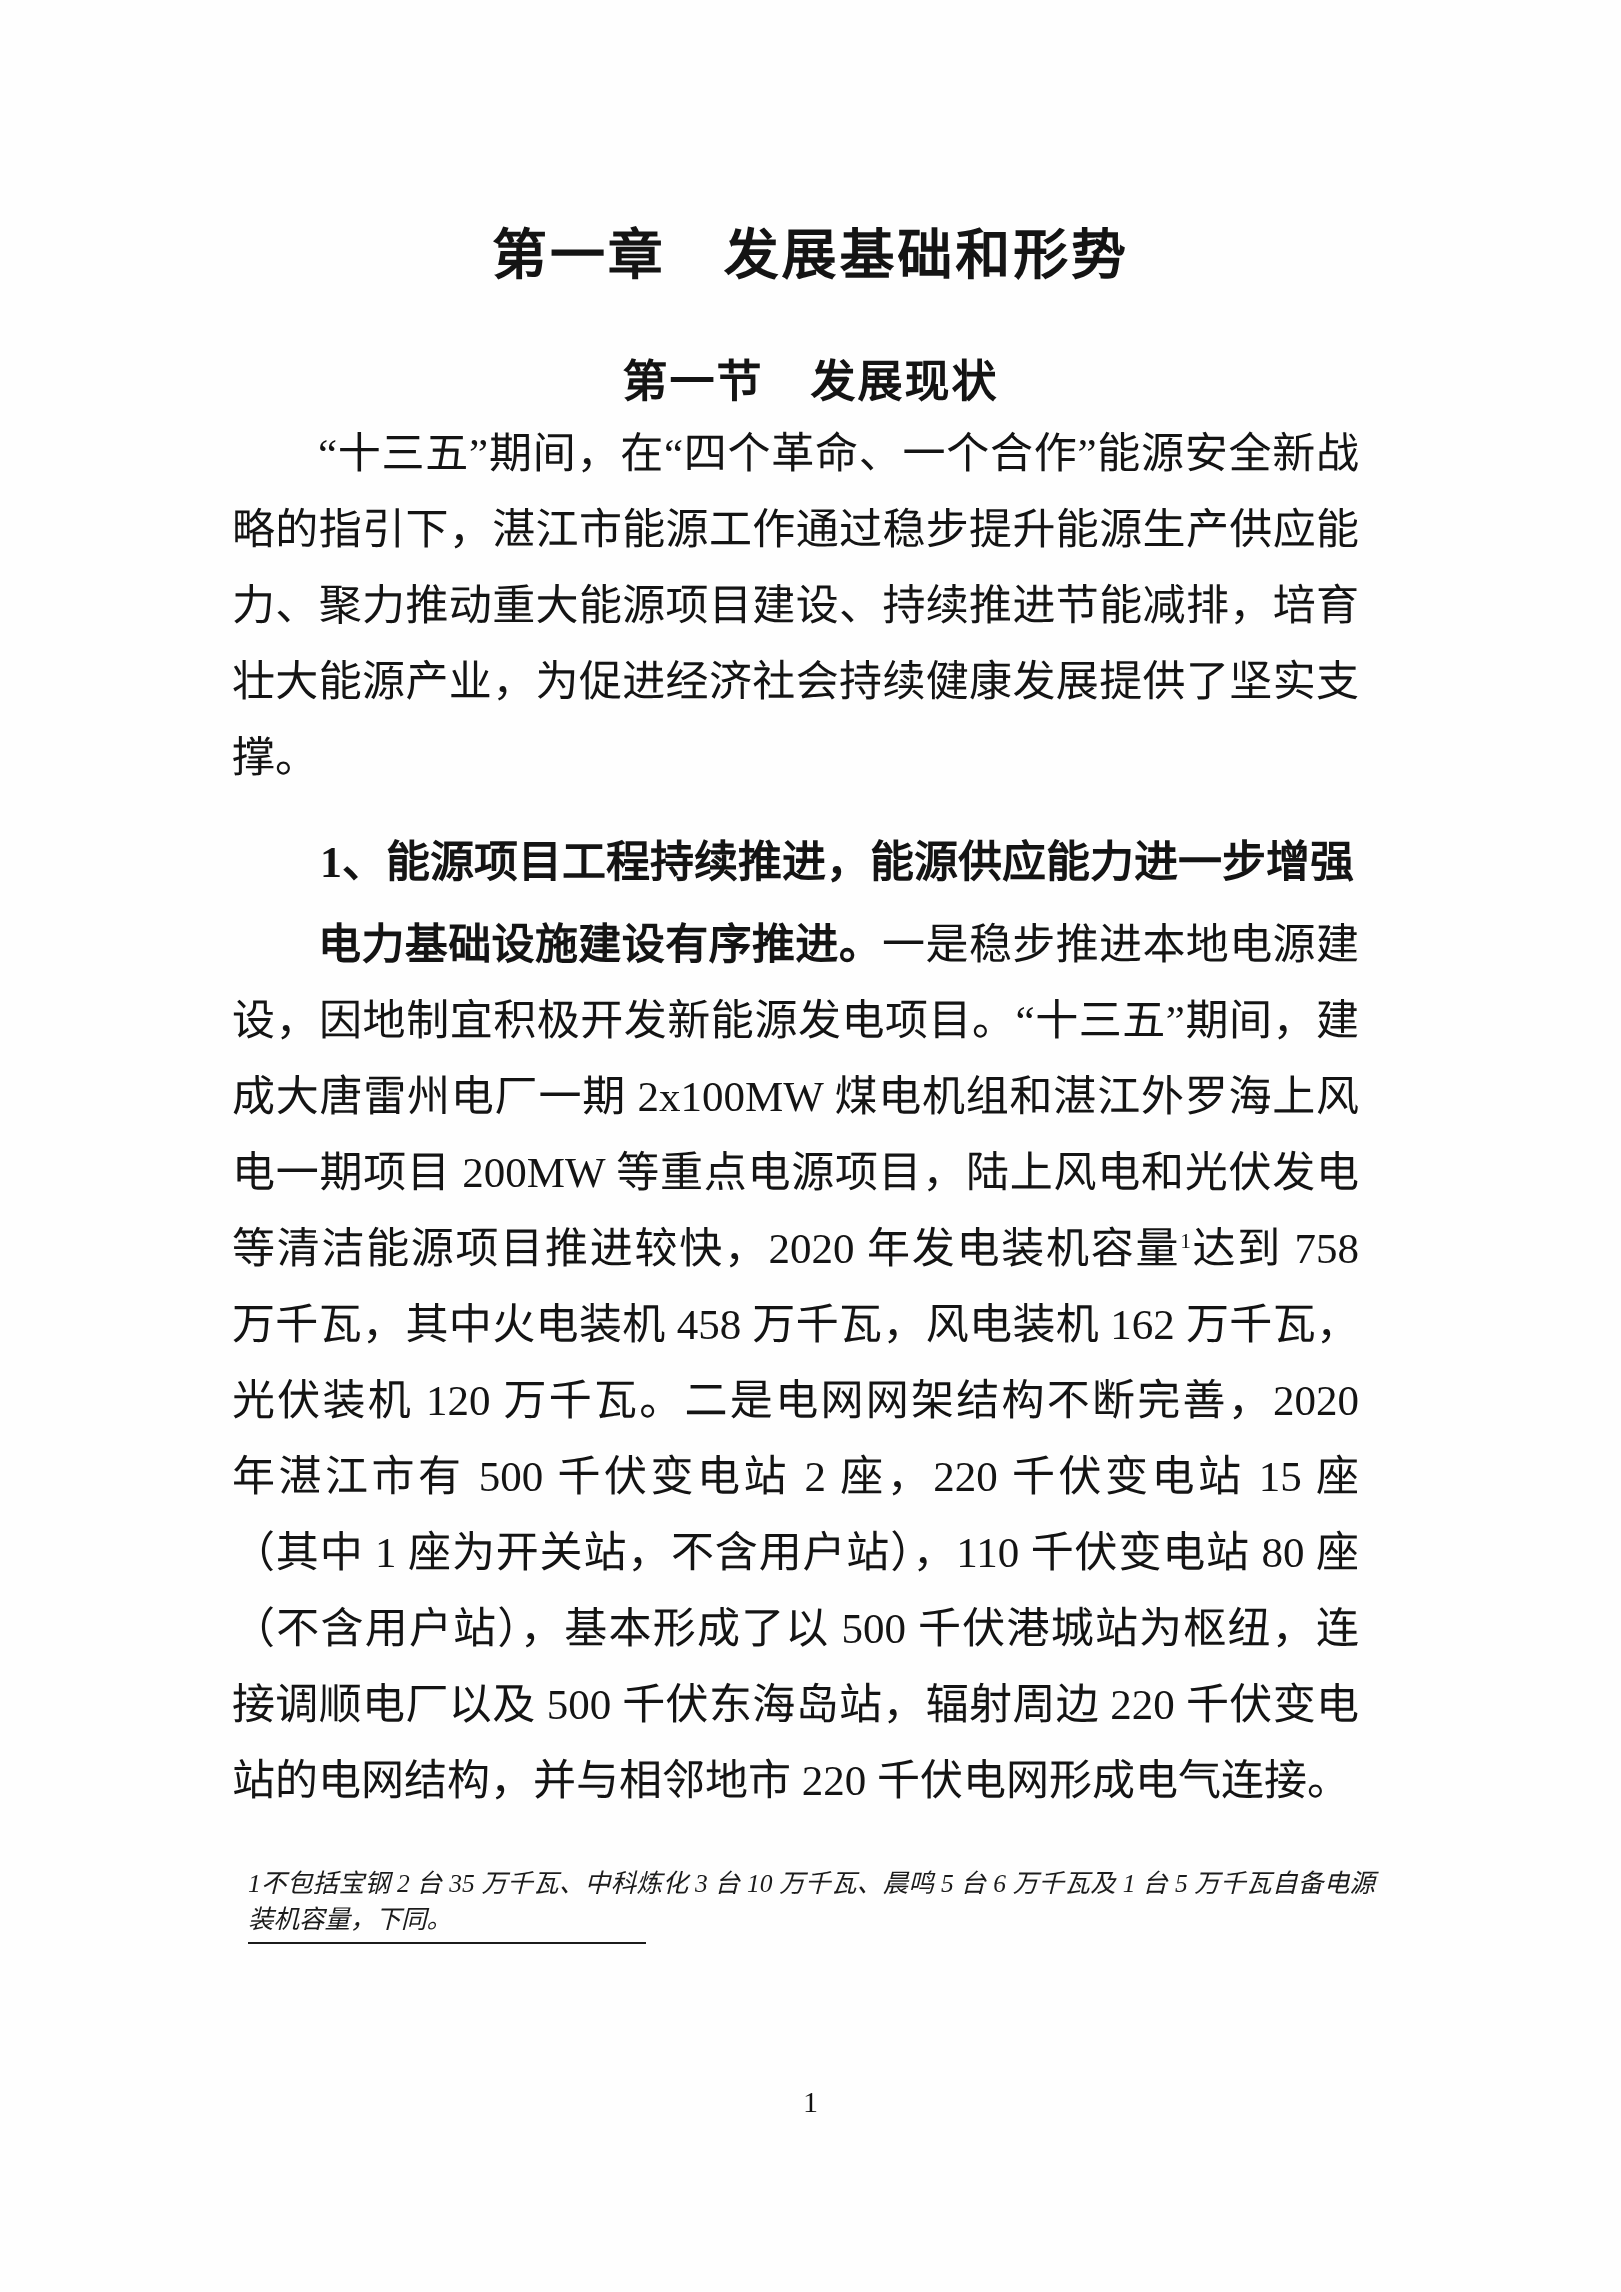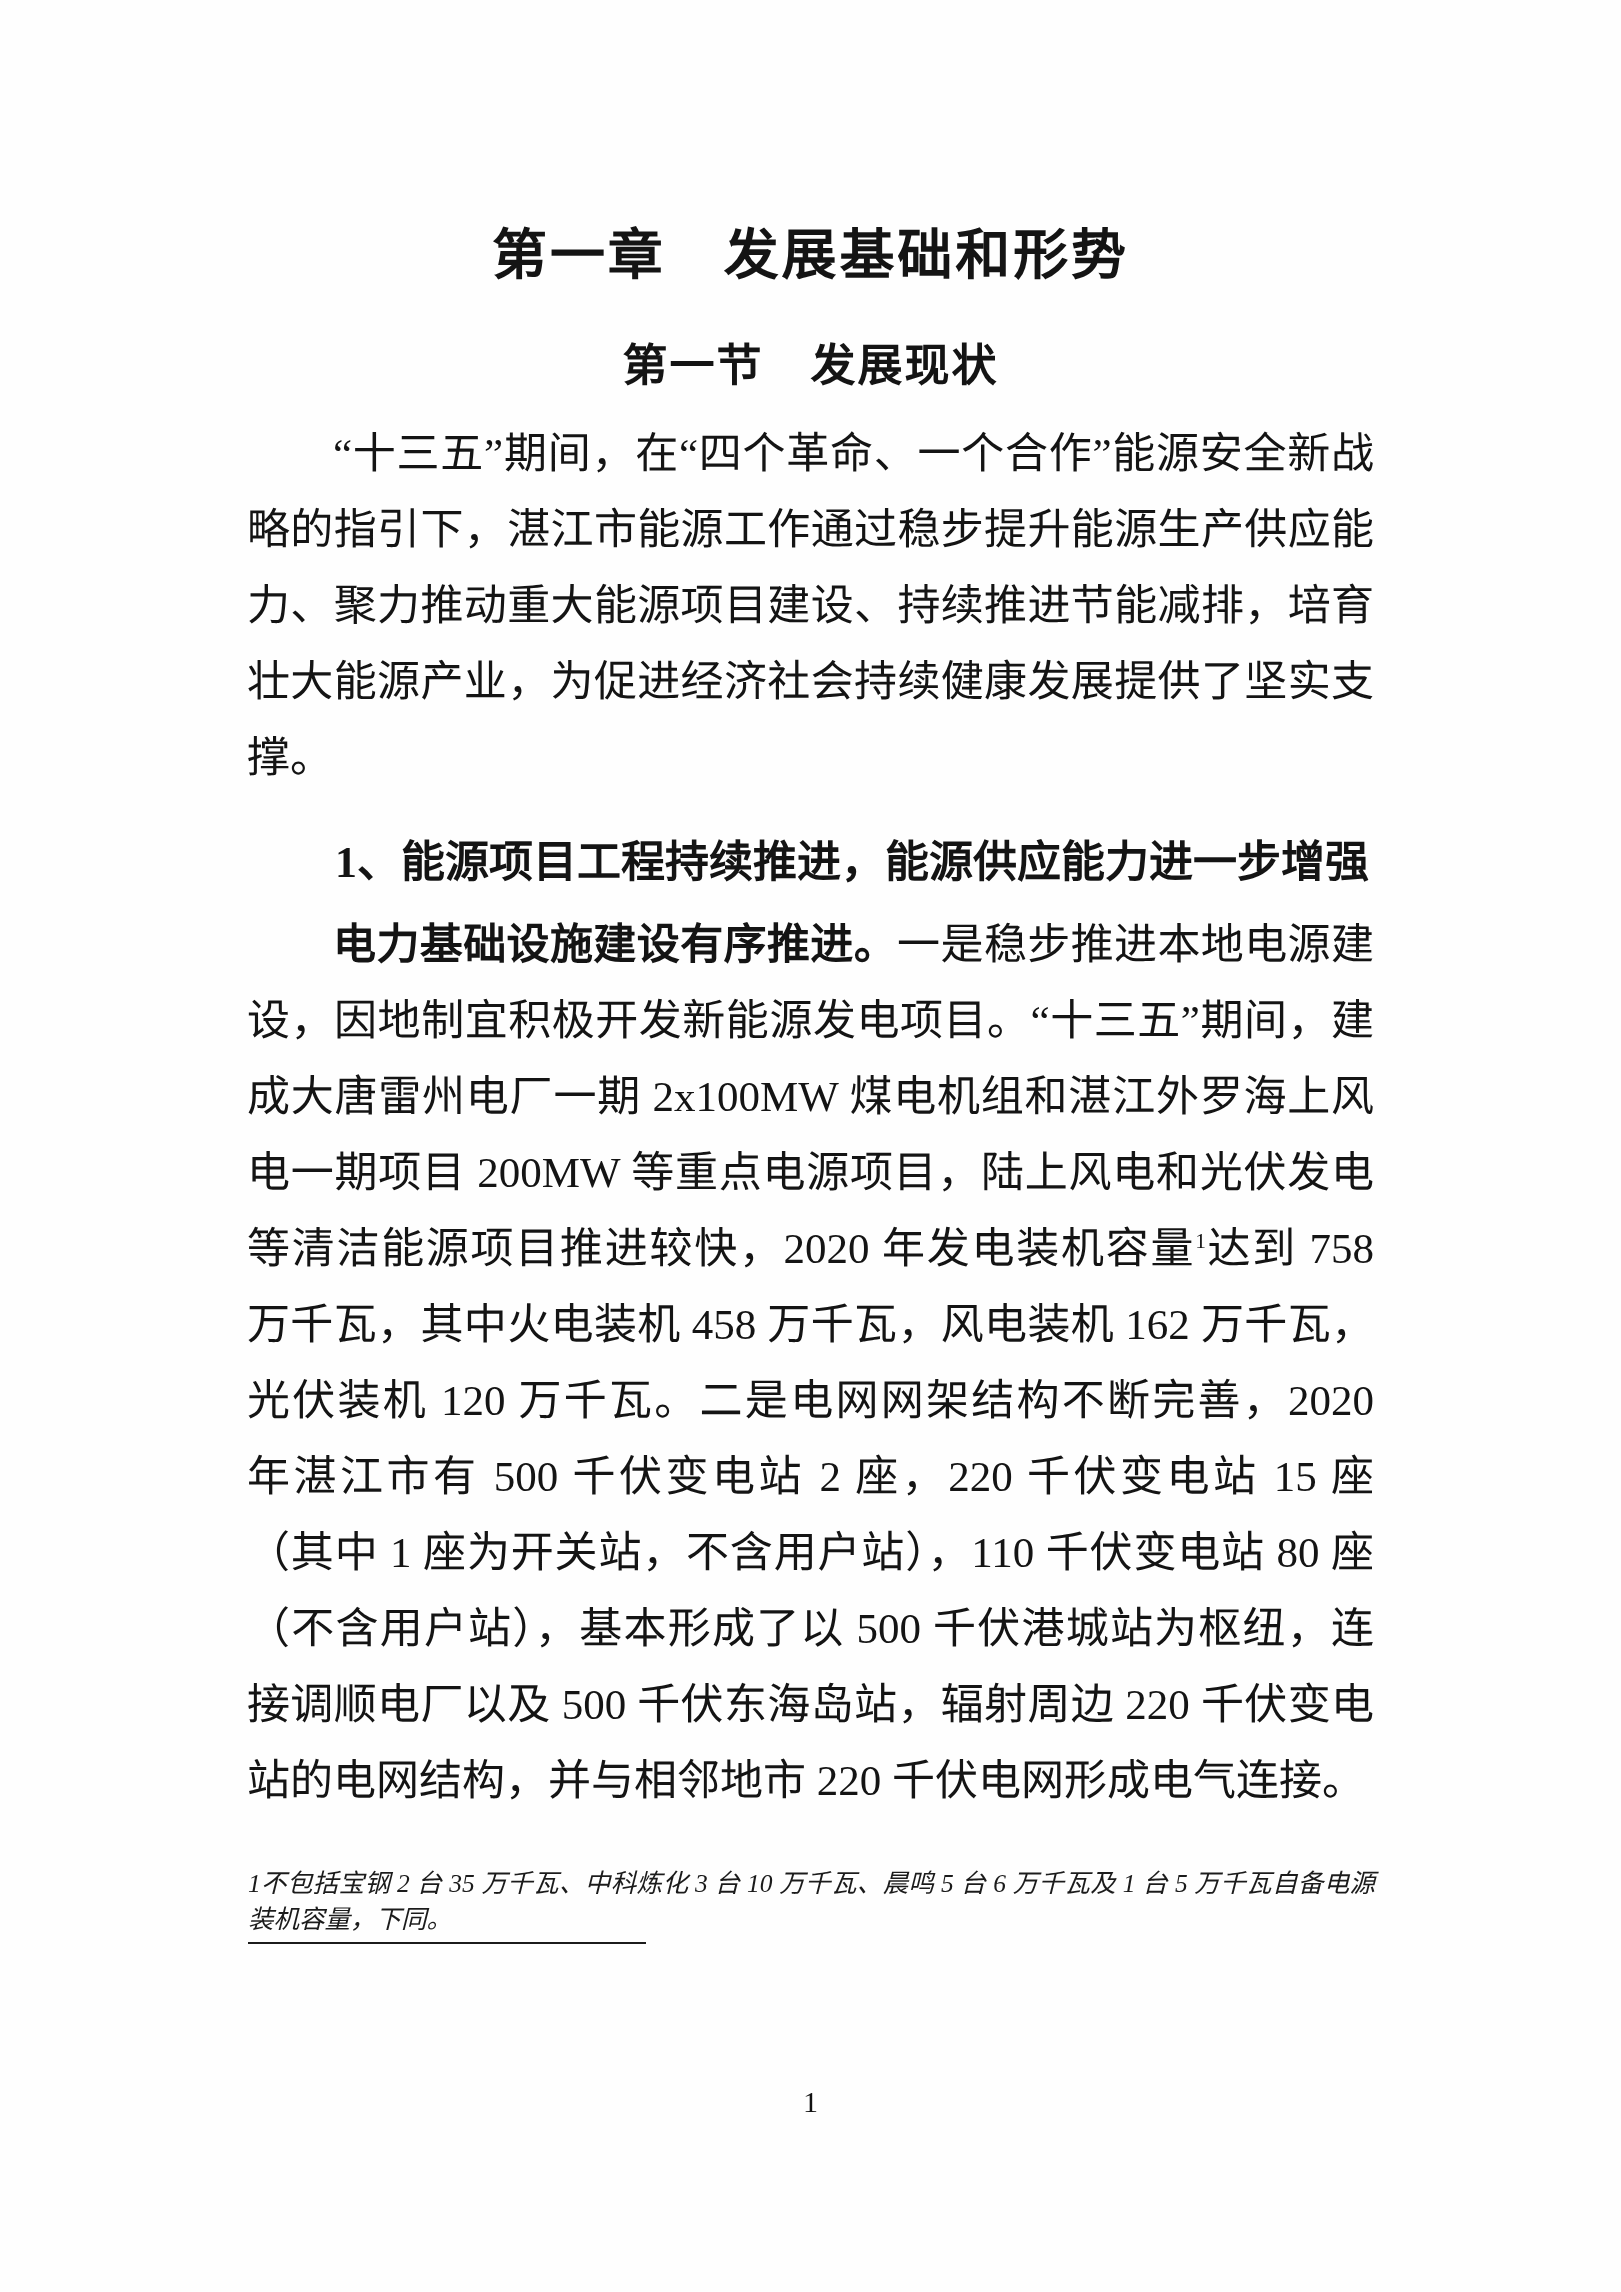--- a/index.html
+++ b/index.html
@@ -24,34 +24,34 @@
     width: 100%;
     margin: 0;
     text-align: center;
     font-size: 55px;
     line-height: 71px;
     font-weight: 700;
     letter-spacing: 2.9px;
   }
   .section-title {
     position: absolute;
-    top: 337px;
+    top: 353px;
     left: 0;
     width: 100%;
     margin: 0;
     text-align: center;
     font-size: 45px;
     line-height: 59px;
     font-weight: 700;
     letter-spacing: 2px;
   }
   .body-text {
     position: absolute;
     top: 416px;
-    left: 247px;
+    left: 232px;
     width: 1127px;
     font-size: 43px;
     line-height: 76px;
     text-align: justify;
   }
   .para {
     margin: 0;
     text-indent: 2em;
   }
   .subheading {

